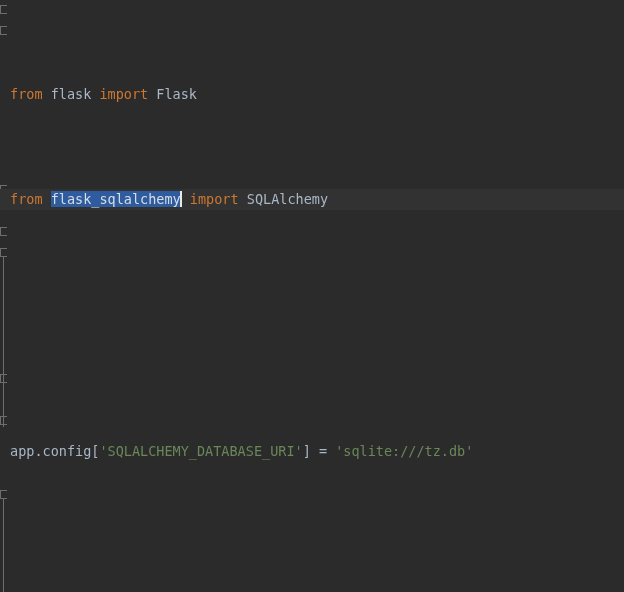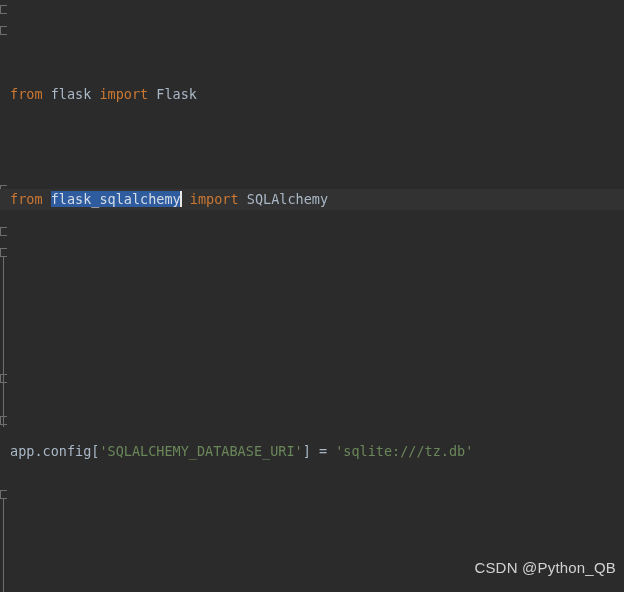--- a/index.html
+++ b/index.html
@@ -158,14 +158,13 @@
     
 
     
     
 
     
     
 
   </div>
 
-  <div id="watermark">CSDN @Python_QB</div>
 </div>
 
 </body></html>

